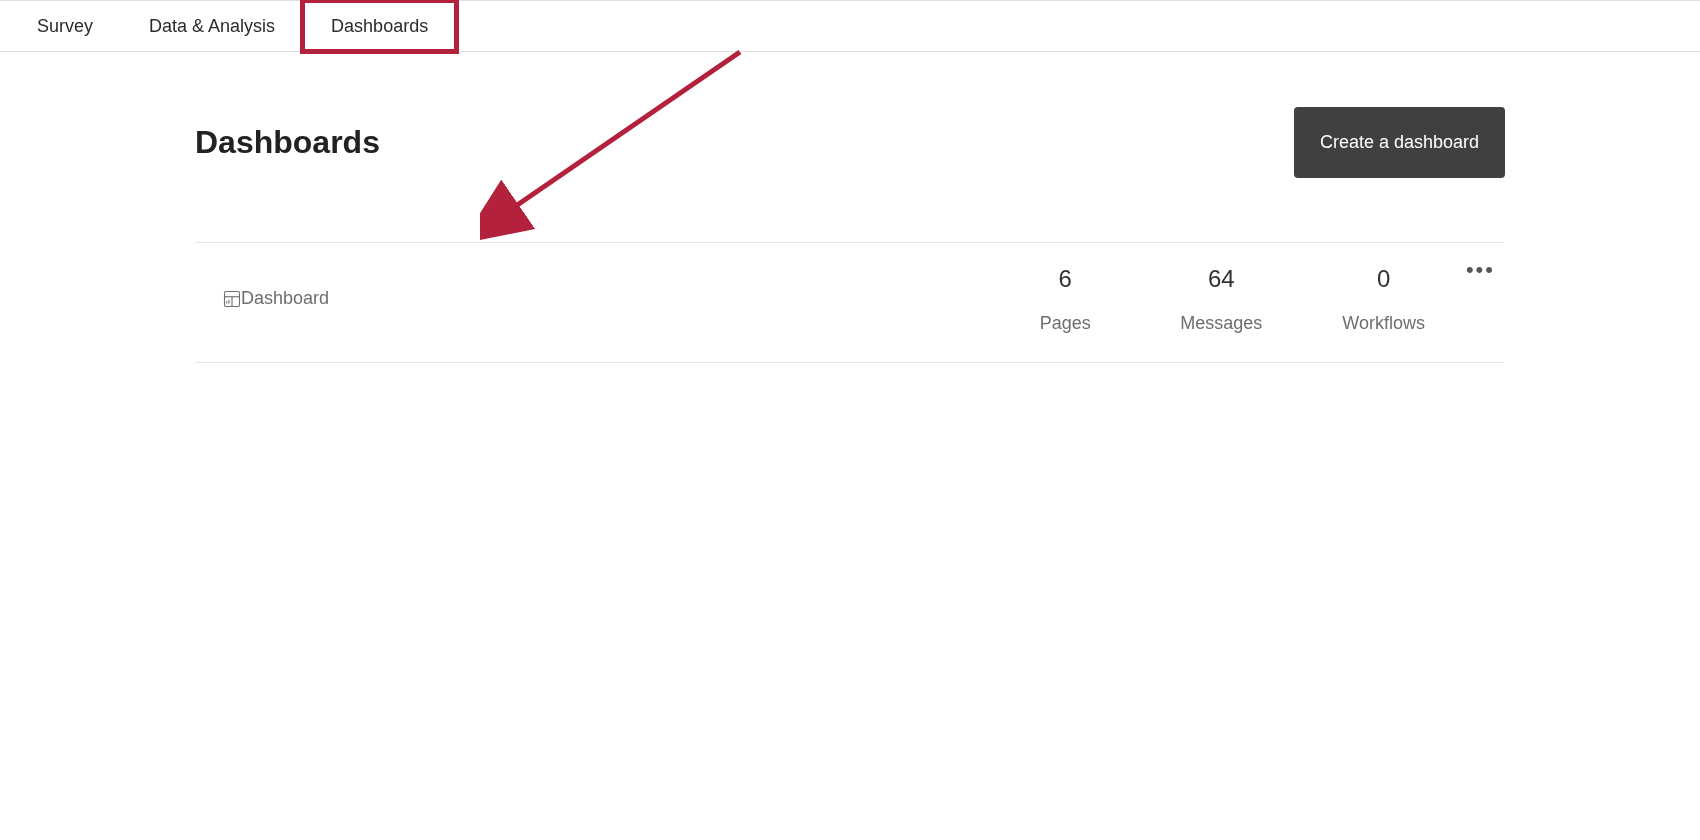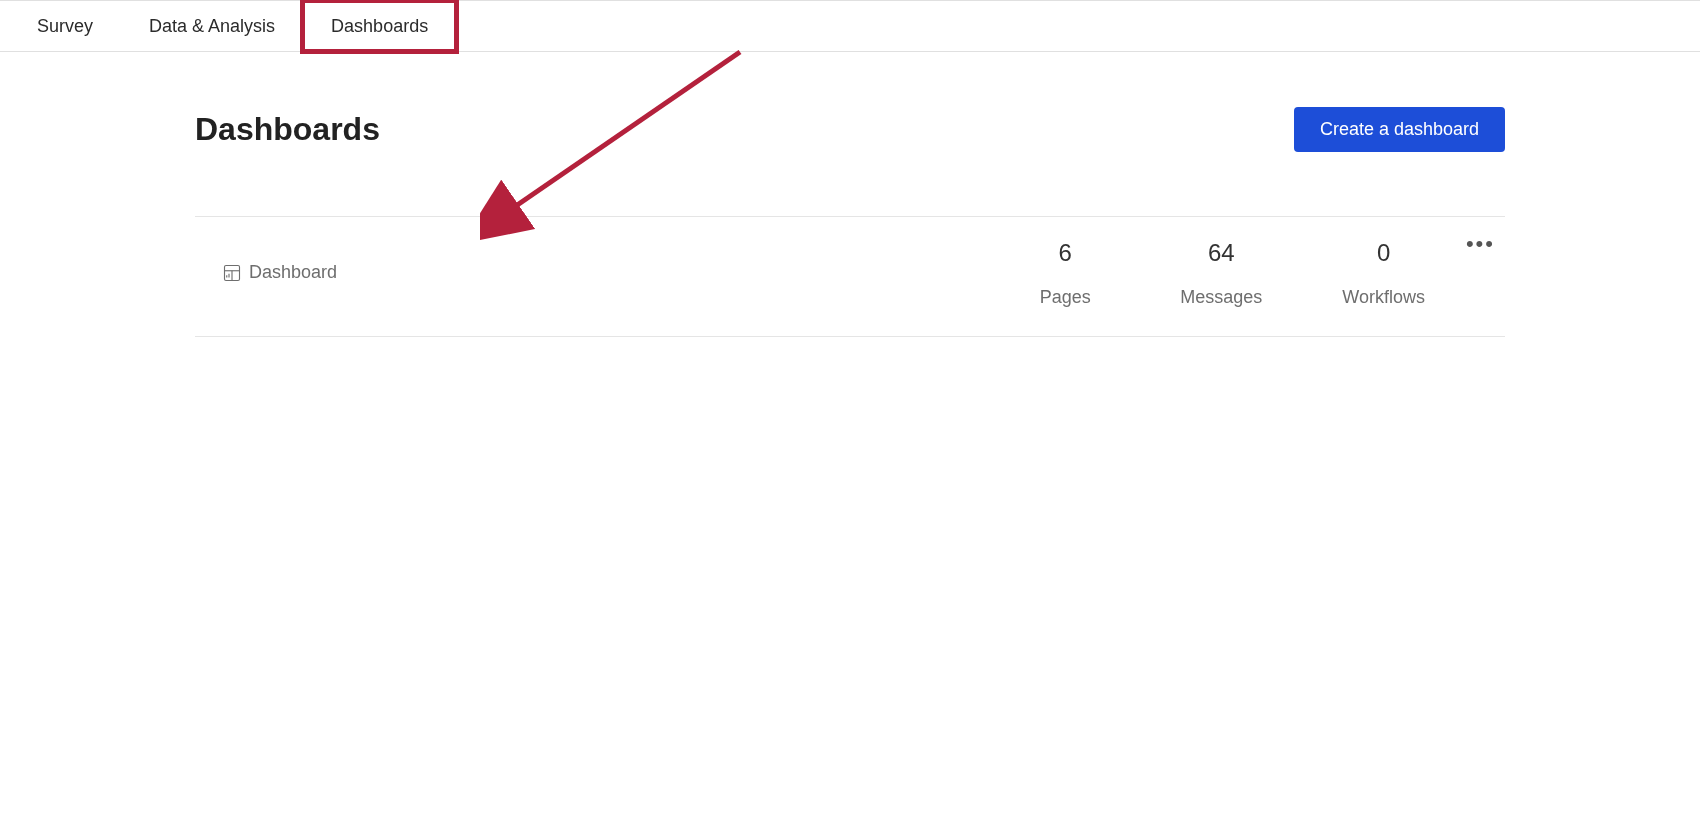--- a/index.html
+++ b/index.html
@@ -47,47 +47,46 @@
       justify-content: space-between;
       align-items: center;
       margin-bottom: 64px;
     }
     .page-title {
       font-size: 32px;
       font-weight: 700;
       color: #222;
     }
     .create-btn {
-      background: #1d4ed8;
+      background: #404040;
       color: #fff;
       border: none;
       border-radius: 4px;
       font-size: 18px;
-      padding: 12px 26px;
+      padding: 25px 26px;
       cursor: pointer;
       font-family: inherit;
     }
     .dashboard-list {
       border-top: 1px solid #e5e5e5;
     }
     .dashboard-row {
       border-bottom: 1px solid #e5e5e5;
       padding: 22px 0 28px 0;
       display: flex;
       align-items: center;
       position: relative;
     }
     .row-left {
       flex: 1;
       padding-left: 28px;
     }
     .row-type {
       display: flex;
       align-items: center;
-      gap: 8px;
       color: #6e6e6e;
       font-size: 18px;
       margin-bottom: 2px;
     }
     .row-type svg {
       width: 18px;
       height: 18px;
       stroke: #6e6e6e;
       fill: none;
     }

